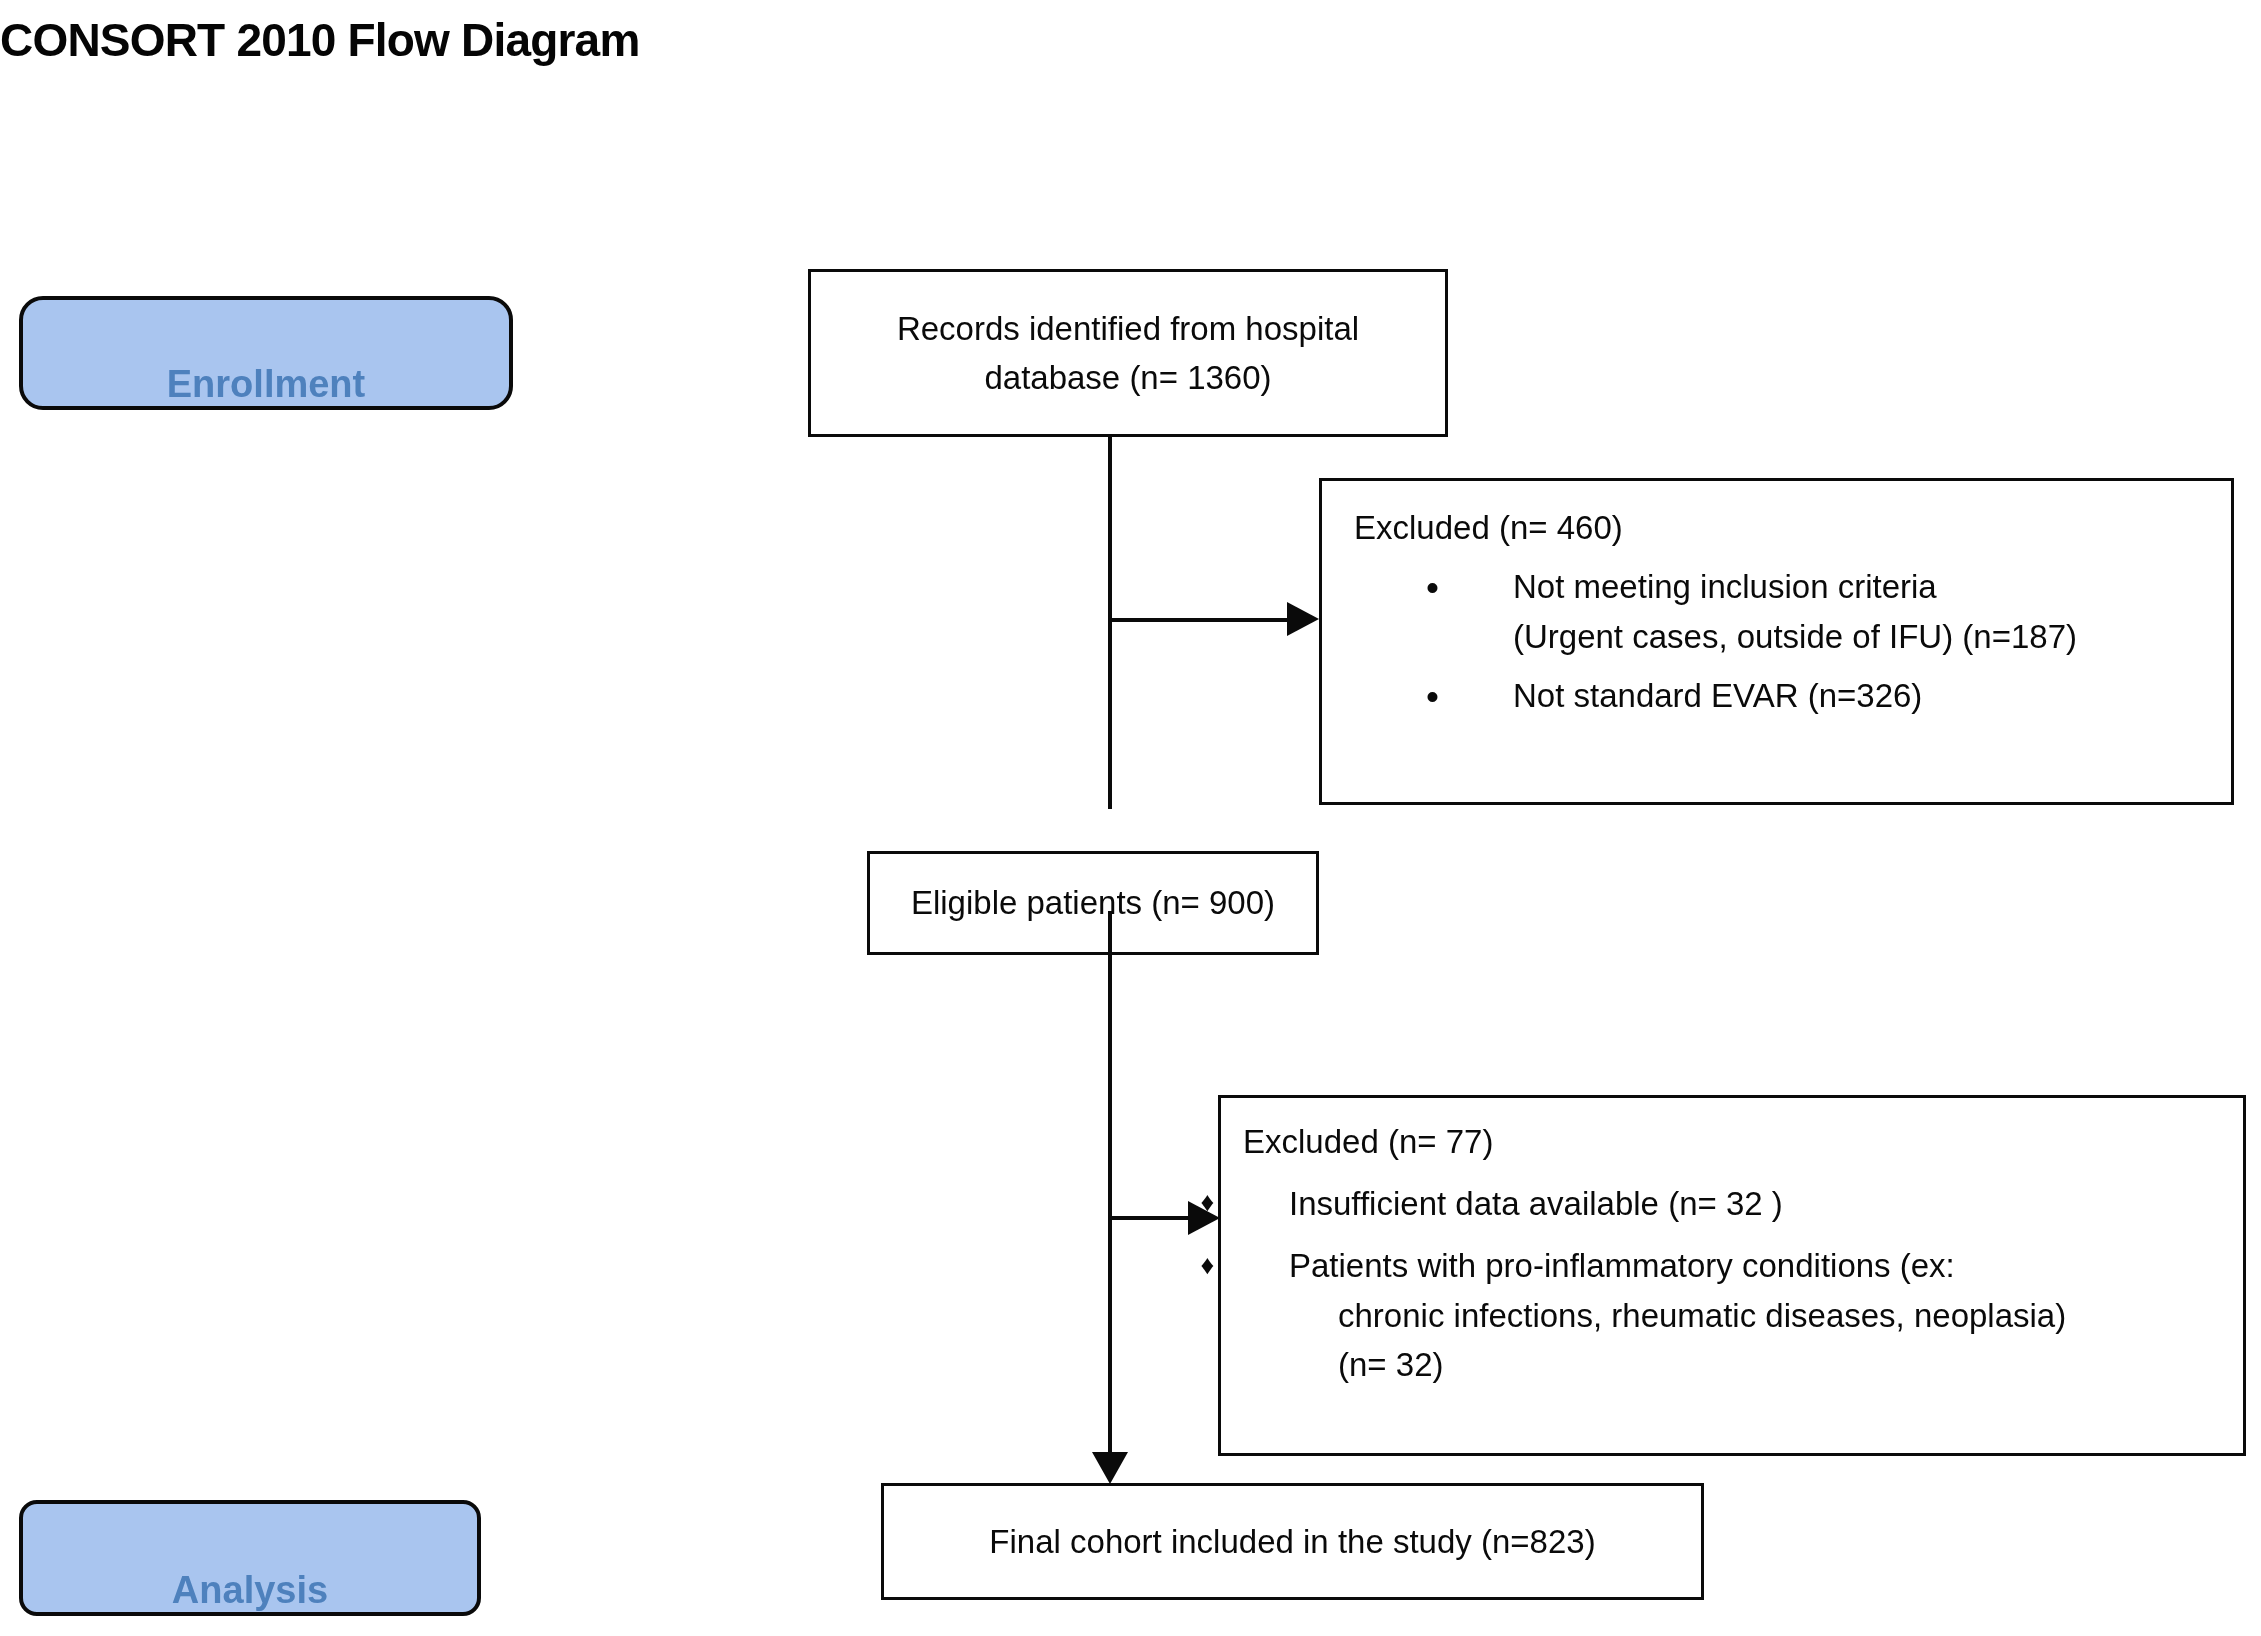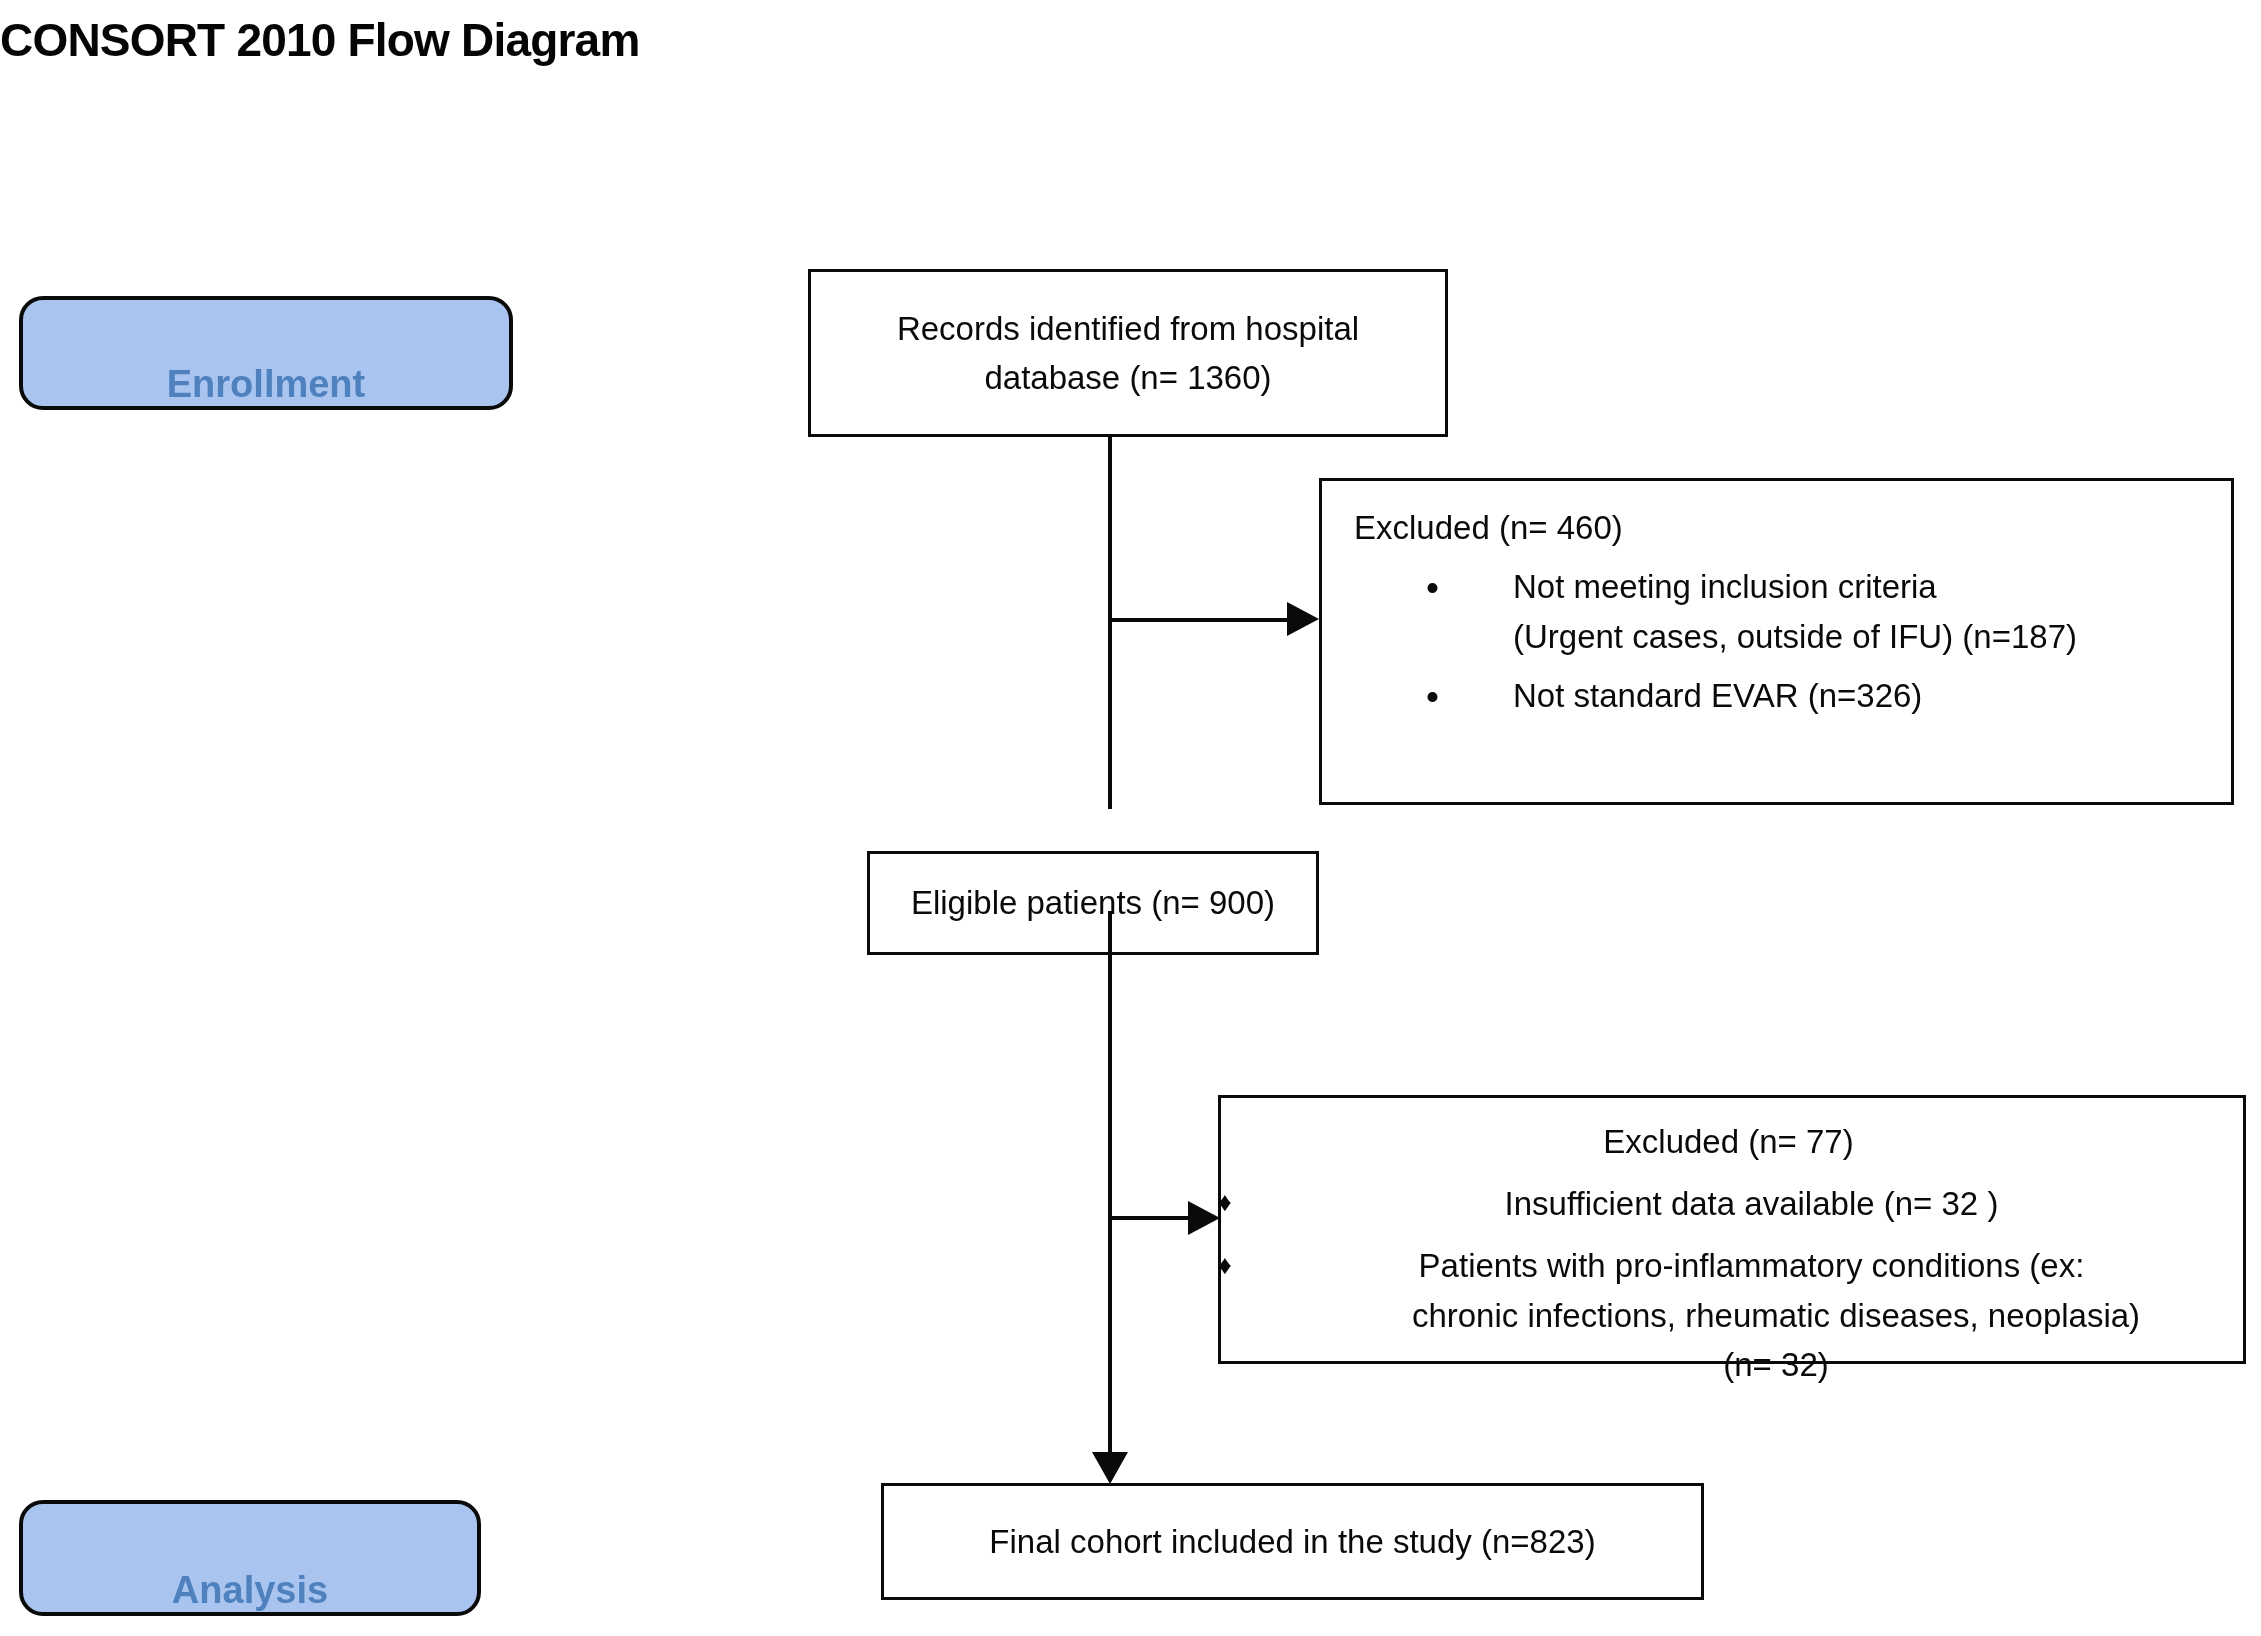--- a/index.html
+++ b/index.html
@@ -25,21 +25,21 @@
     font-size:33px; line-height:1.5;
   }
   .box.center { display:flex; align-items:center; justify-content:center; text-align:center; }
   .prewrap { white-space:pre-line; }
 
   #records  { left:808px; top:269px;  width:640px;  height:168px; padding:8px 19px;align-items:center; }
   #eligible { left:867px; top:851px; width:452px;  height:104px; }
   #final    { left:881px; top:1483px; width:823px; height:117px; }
 
   #excluded1 { left:1319px; top:478px;  width:915px; height:327px; padding:22px 44px 0 32px; }
-  #excluded2 { left:1218px; top:1095px; width:1028px; height:269px; padding:19px 29px 0 22px;text-align:center; }
+  #excluded2 { left:1218px; top:1095px; width:1028px; height:361px; padding:19px 29px 0 22px; }
 
   #enrollment { left:19px; top:296px;  width:494px; height:114px; }
   #analysis   { left:19px; top:1500px; width:462px; height:116px; }
 
   ul.bullets { list-style:none; }
   li.bullet-item { position:relative; white-space:pre-line; }
   #excluded1 li.bullet-item { padding-left:159px; margin-top:9.5px; }
   #excluded1 li.bullet-item::before {
     content:attr(data-bullet); position:absolute; left:72px; top:-1.6px; font-size:37px;
   }
@@ -71,21 +71,21 @@
 </head>
 <body>
 
 <div class="canvas">
 
   <div class="title">CONSORT 2010 Flow Diagram</div>
 
   <div class="stage" id="enrollment" style="background-color: rgb(169, 197, 239); color: rgb(78, 129, 189);">
     <span>Enrollment</span>
   </div>
-  <div class="stage" id="analysis" style="background-color: rgb(169, 197, 239); color: rgb(78, 129, 189);">
+  <div class="stage" id="analysis" style="background-color: rgb(169, 197, 239); color: rgb(78, 129, 189); border-radius: 18px;">
     <span>Analysis</span>
   </div>
 
   <div class="box center" id="records">
     <span class="prewrap">Records identified from hospital
 database (n= 1360)</span>
   </div>
 
   <div class="box" id="excluded1">
     <div>Excluded (n= 460)</div>

